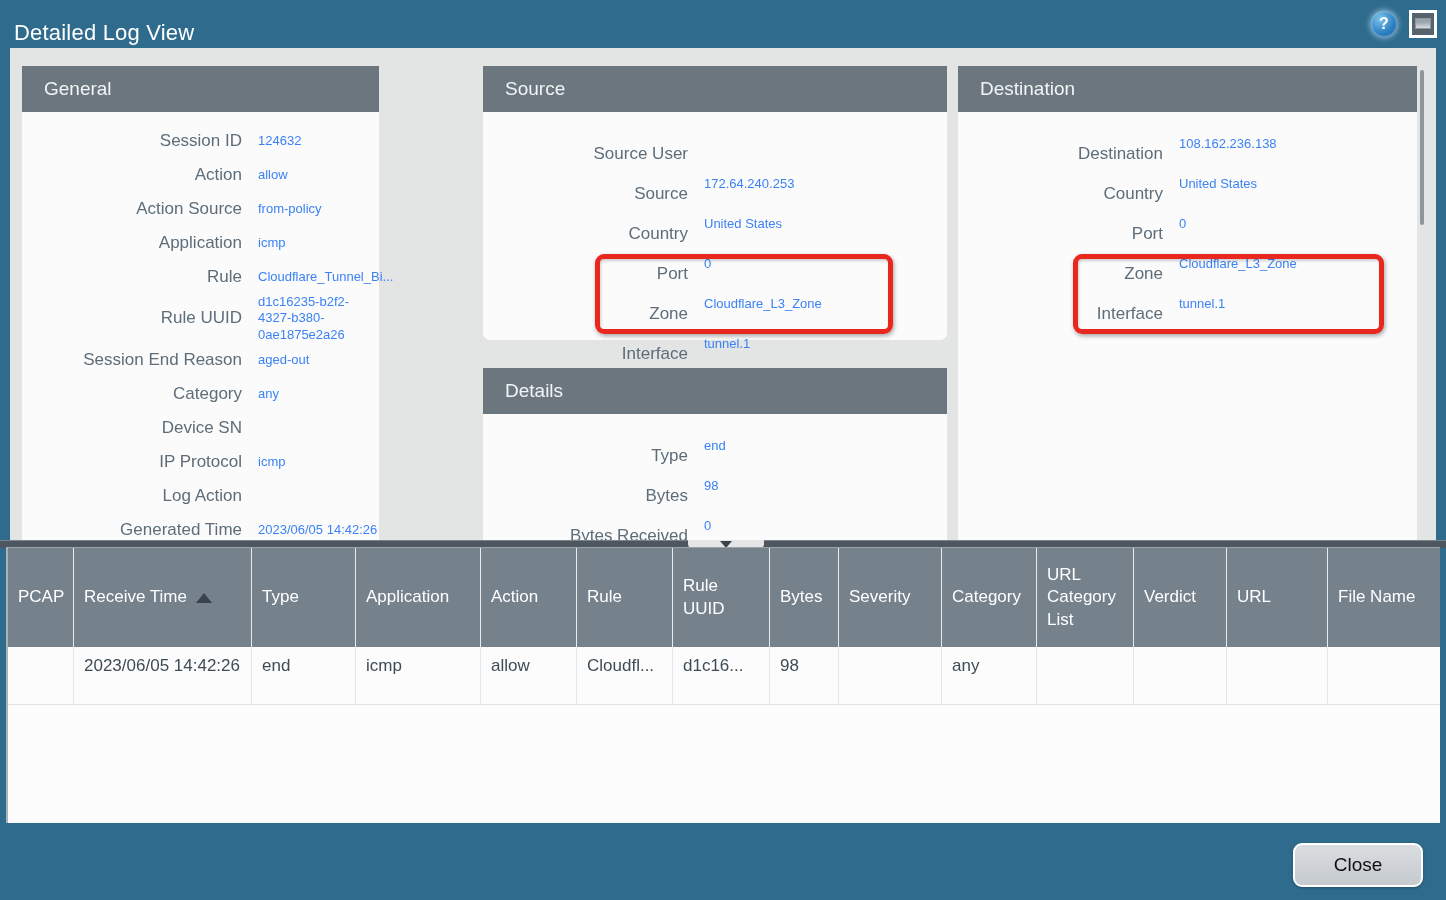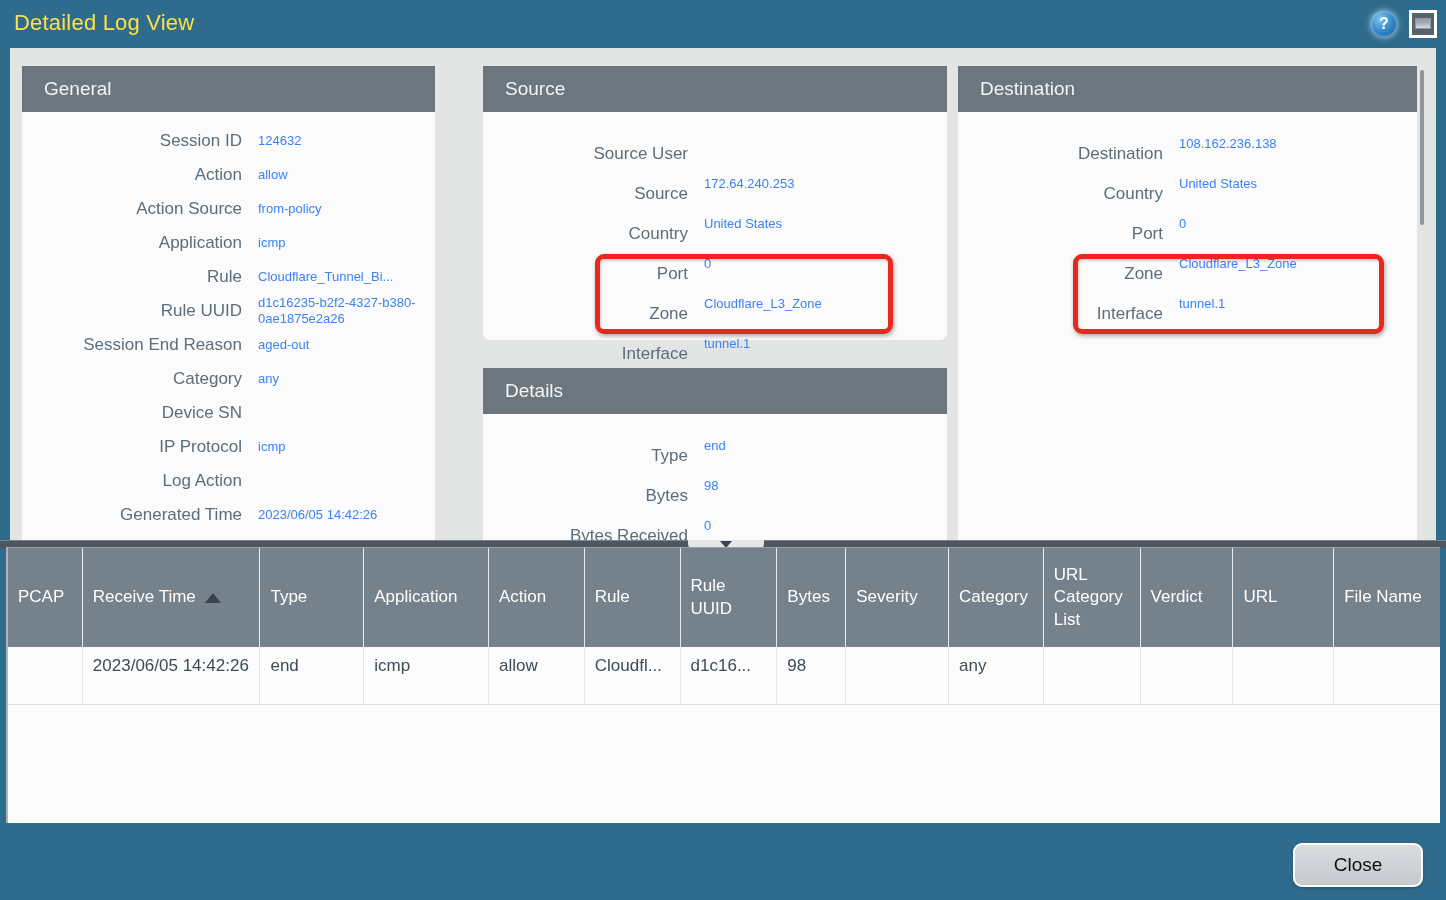--- a/index.html
+++ b/index.html
@@ -3,42 +3,42 @@
 <meta charset="utf-8">
 <style>
   html,body{margin:0;padding:0;}
   body{
     width:1446px;height:900px;position:relative;overflow:hidden;
     background:#2f6b8c;
     font-family:"Liberation Sans", sans-serif;
   }
   
   .title-bar{position:absolute;left:0;top:0;width:100%;height:48px;}
-  .page-title{position:absolute;left:14px;top:10px;font-size:22px;color:#fde047;letter-spacing:.2px;}
+  .page-title{position:absolute;left:14px;top:20px;font-size:22px;color:#ffffff;letter-spacing:.2px;}
   .help-icon{
     position:absolute;top:11px;right:49px;width:26px;height:26px;border-radius:50%;
     background:radial-gradient(circle at 35% 30%, #7cc4ee 0%, #2f84c4 55%, #15579b 100%);
     box-shadow:0 0 6px rgba(190,225,250,.95), inset 0 0 2px rgba(255,255,255,.85);
     color:#fff;font-weight:bold;font-size:16px;text-align:center;line-height:26px;cursor:pointer;
   }
   .window-icon{position:absolute;top:10px;right:9px;width:28px;height:28px;background:#fff;cursor:pointer;}
   .window-icon-inner{position:absolute;left:3px;top:3px;right:3px;bottom:3px;background:#56636d;}
   .window-glyph{position:absolute;left:3px;top:5px;width:14px;height:9px;
     border:1px solid #8d979f;background:linear-gradient(#9aa4ab 35%,#d9dde0);}
   
   .upper{position:absolute;left:10px;top:48px;width:1426px;height:492px;background:#e3e4e4;overflow:hidden;}
   .panel{position:absolute;background:#fbfbfb;}
   .panel-header{height:46px;background:#6b767f;color:#f2f5f6;font-size:19px;line-height:46px;padding-left:22px;}
   .panel-body{padding-top:12px;}
   .field-row{display:flex;align-items:center;min-height:34px;}
   .f-label{flex:none;text-align:right;color:#5d6d79;font-size:17px;}
   .g .f-label{width:220px;text-align:right;}
   .s .f-label{width:205px;margin-top:20px;}
   .f-value{margin-left:16px;color:#3b82f6;font-size:13px;max-width:212px;overflow-wrap:break-word;line-height:1.25;}
-  #panel-general{left:12px;top:18px;width:413px;height:474px;}
+  #panel-general{left:12px;top:18px;width:357px;height:474px;}
   #panel-source{left:473px;top:18px;width:464px;height:274px;border-radius:7px;}
   #panel-details{left:473px;top:320px;width:464px;height:172px;}
   #panel-destination{left:948px;top:18px;width:459px;height:474px;}
   .hl-box{position:absolute;box-sizing:border-box;border:5px solid #e8281e;border-radius:9px;
     box-shadow:1px 2px 4px rgba(0,0,0,.35), inset 1px 2px 3px rgba(0,0,0,.18);}
   #hl-source{left:112px;top:188px;width:298px;height:80px;}
   #hl-destination{left:115px;top:188px;width:311px;height:80px;}
   .vscroll{position:absolute;right:12px;top:22px;width:4px;height:155px;background:#8e969c;border-radius:2px;cursor:pointer;}
   
   .splitter{position:absolute;left:0;top:540px;width:1446px;height:7px;background:#4e575f;border-top:1px solid #7a838b;cursor:row-resize;}
@@ -51,21 +51,21 @@
     border-left:2px solid #a9b3bc;box-sizing:border-box;}
   .thead{display:flex;height:100px;background:#75818b;border-top:1px solid #99a2aa;box-sizing:border-box;}
   .th{color:#fff;font-size:17px;display:flex;align-items:center;padding-left:10px;
     border-right:1px solid #e8eaec;box-sizing:border-box;line-height:1.3;cursor:pointer;}
   .th span{max-width:85%;}
   .sort-asc{flex:none;width:0;height:0;border-left:8px solid transparent;border-right:8px solid transparent;
     border-bottom:10px solid #39424d;margin-left:9px;display:inline-block;}
   .trow{display:flex;height:57px;background:#fcfcfc;border-bottom:1px solid #dfe3e6;cursor:pointer;}
   .td{font-size:17px;color:#3e4c56;padding:8px 4px 0 10px;border-right:1px solid #e3e6e9;
     box-sizing:border-box;line-height:1.35;overflow:hidden;}
-  .c0{width:75px}.c1{width:178px}.c2{width:104px}.c3{width:125px}.c4{width:96px}.c5{width:96px}.c6{width:97px}
+  .c0{width:66px}.c1{width:178px}.c2{width:104px}.c3{width:125px}.c4{width:96px}.c5{width:96px}.c6{width:97px}
   .c7{width:69px}.c8{width:103px}.c9{width:95px}.c10{width:97px}.c11{width:93px}.c12{width:101px}.c13{width:106px;border-right:none;}
   
   .close-btn{position:absolute;right:23px;bottom:13px;width:130px;height:44px;border-radius:9px;
     border:2px solid #fff;background:linear-gradient(#dadde0,#c5cacf);font-size:19px;color:#101010;
     font-family:"Liberation Sans",sans-serif;cursor:pointer;box-shadow:0 1px 3px rgba(0,0,0,.25);}
 </style>
 </head>
 <body>
 
 <div class="title-bar">

